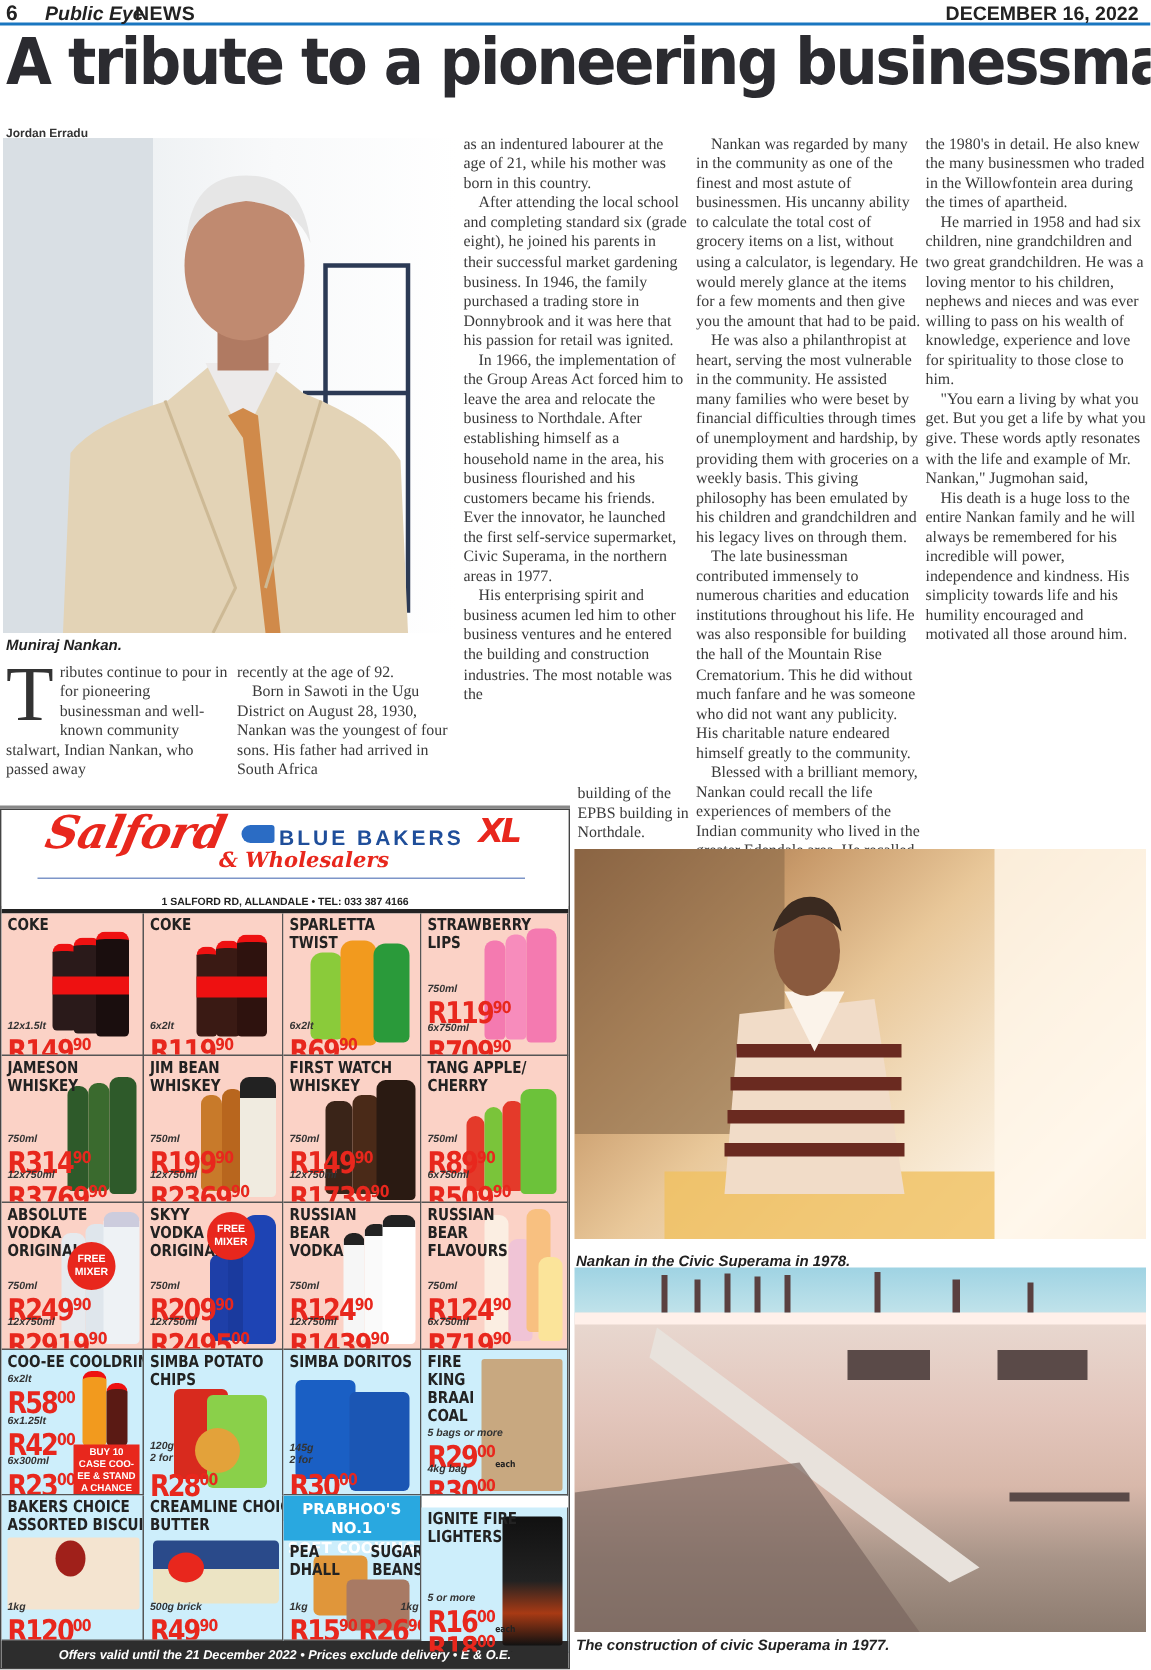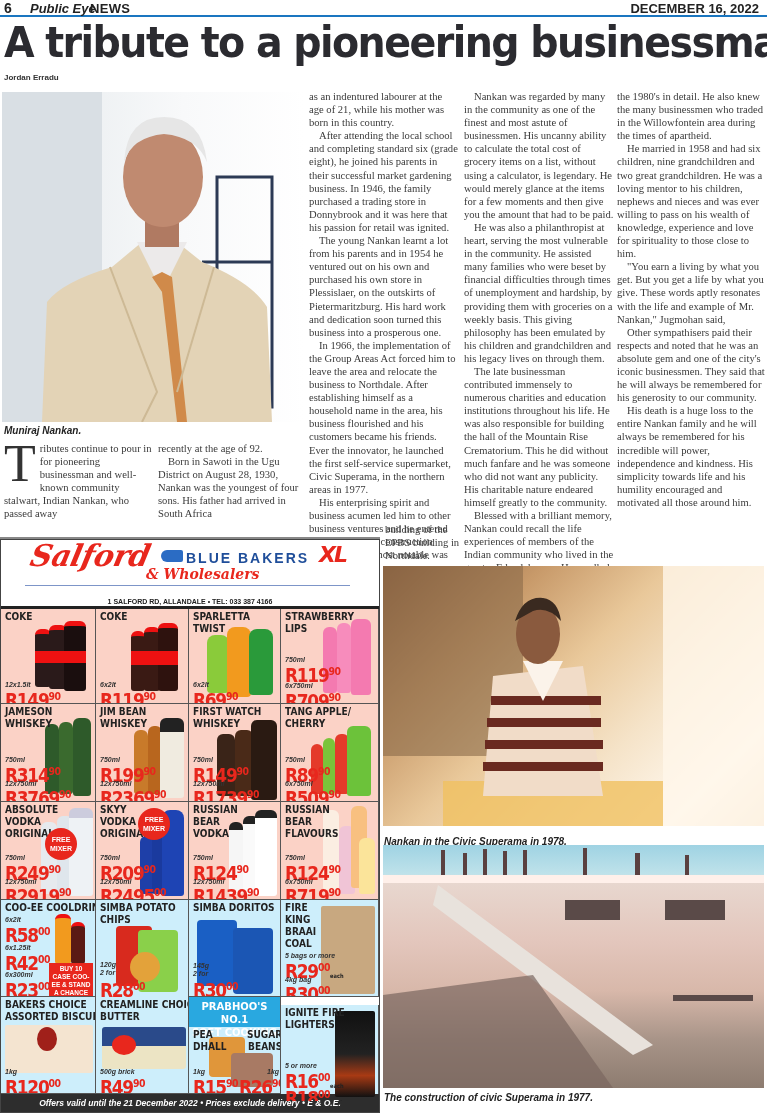--- a/index.html
+++ b/index.html
@@ -5,21 +5,21 @@
 *{box-sizing:border-box;margin:0;padding:0}
 html,body{width:767px;height:1113px;background:#fff;overflow:hidden}
 body{position:relative;font-family:"Liberation Serif",serif;color:#333}
 .abs{position:absolute}
 .topbar{left:0;top:0;width:767px;height:17px;border-bottom:2px solid #1a76c0}
 .pgnum{left:4px;top:0;font:bold 14px "Liberation Sans",sans-serif;color:#222}
 .pub{left:30px;top:1px;font:italic bold 13px "Liberation Sans",sans-serif;color:#222}
 .sec{left:90px;top:1px;font:bold 13px "Liberation Sans",sans-serif;color:#222;letter-spacing:0.3px}
 .date{right:8px;top:1px;font:bold 13px "Liberation Sans",sans-serif;color:#222}
 .headline{left:4px;top:16px;font:bold 43px "DejaVu Sans",sans-serif;color:#2b2b30;letter-spacing:-1.7px;transform:scaleX(0.92);transform-origin:left top;white-space:nowrap;line-height:52px}
-.byline{left:4px;top:73px;font:bold 8px "Liberation Sans",sans-serif;color:#333}
+.byline{left:4px;top:84px;font:bold 8px "Liberation Sans",sans-serif;color:#333}
 .photo-main{left:2px;top:92px;width:302px;height:330px;background:linear-gradient(90deg,#dfe4e8 0%,#eef1f3 30%,#f8f9fa 60%,#ffffff 100%);overflow:hidden}
 .caption{font:italic bold 10px "Liberation Sans",sans-serif;color:#222}
 .col{font-size:10.6px;line-height:13.1px;color:#3a3a3a;text-align:left}
 .col p{text-indent:10px}
 .col p.noind{text-indent:0}
 .dropcap{float:left;font-size:52px;line-height:40px;margin:2px 4px 0 0;color:#333}
 .hr{left:0;top:537px;width:380px;height:2px;background:#888}
 
 .ad{left:0;top:539px;width:380px;height:574px;background:#fff;border:1px solid #444;overflow:hidden}
 .ad-head{position:absolute;left:0;top:0;width:378px;height:64px;background:#fff}
@@ -83,40 +83,38 @@
   <span>ributes continue to pour in for pioneering businessman and well-known community stalwart, Indian Nankan, who passed away</span>
 </div>
 <div class="abs col" style="left:158px;top:442px;width:148px">
   <p class="noind">recently at the age of 92.</p>
   <p>Born in Sawoti in the Ugu District on August 28, 1930, Nankan was the youngest of four sons. His father had arrived in South Africa</p>
 </div>
 
 <div class="abs col" style="left:309px;top:90px;width:150px">
   <p class="noind">as an indentured labourer at the age of 21, while his mother was born in this country.</p>
   <p>After attending the local school and completing standard six (grade eight), he joined his parents in their successful market gardening business. In 1946, the family purchased a trading store in Donnybrook and it was here that his passion for retail was ignited.</p>
-  <p>The young Nankan learnt a lot from his parents and in 1954 he ventured out on his own and purchased his own store in Plessislaer, on the outskirts of Pietermaritzburg. His hard work and dedication soon turned this business into a prosperous one.</p>
   <p>In 1966, the implementation of the Group Areas Act forced him to leave the area and relocate the business to Northdale. After establishing himself as a household name in the area, his business flourished and his customers became his friends. Ever the innovator, he launched the first self-service supermarket, Civic Superama, in the northern areas in 1977.</p>
   <p>His enterprising spirit and business acumen led him to other business ventures and he entered the building and construction industries. The most notable was the</p>
 </div>
 <div class="abs col" style="left:385px;top:523px;width:76px">
   <p class="noind">building of the EPBS building in Northdale.</p>
 </div>
 
 <div class="abs col" style="left:464px;top:90px;width:150px">
   <p>Nankan was regarded by many in the community as one of the finest and most astute of businessmen. His uncanny ability to calculate the total cost of grocery items on a list, without using a calculator, is legendary. He would merely glance at the items for a few moments and then give you the amount that had to be paid.</p>
   <p>He was also a philanthropist at heart, serving the most vulnerable in the community. He assisted many families who were beset by financial difficulties through times of unemployment and hardship, by providing them with groceries on a weekly basis. This giving philosophy has been emulated by his children and grandchildren and his legacy lives on through them.</p>
   <p>The late businessman contributed immensely to numerous charities and education institutions throughout his life. He was also responsible for building the hall of the Mountain Rise Crematorium. This he did without much fanfare and he was someone who did not want any publicity. His charitable nature endeared himself greatly to the community.</p>
   <p>Blessed with a brilliant memory, Nankan could recall the life experiences of members of the Indian community who lived in the greater Edendale area. He recalled the great floods of the 1960's and the seven day war of</p>
 </div>
 
 <div class="abs col" style="left:617px;top:90px;width:150px">
   <p class="noind">the 1980's in detail. He also knew the many businessmen who traded in the Willowfontein area during the times of apartheid.</p>
   <p>He married in 1958 and had six children, nine grandchildren and two great grandchildren. He was a loving mentor to his children, nephews and nieces and was ever willing to pass on his wealth of knowledge, experience and love for spirituality to those close to him.</p>
   <p>"You earn a living by what you get. But you get a life by what you give. These words aptly resonates with the life and example of Mr. Nankan," Jugmohan said,</p>
-  <p>Other sympathisers paid their respects and noted that he was an absolute gem and one of the city's iconic businessmen. They said that he will always be remembered for his generosity to our community.</p>
   <p>His death is a huge loss to the entire Nankan family and he will always be remembered for his incredible will power, independence and kindness. His simplicity towards life and his humility encouraged and motivated all those around him.</p>
 </div>
 
 <div class="abs hr"></div>
 
 <div class="abs photo2">
   <svg width="381" height="260" viewBox="0 0 381 260">
     <rect x="0" y="0" width="140" height="190" fill="#8a6a4a" opacity="0.6"></rect>
     <rect x="280" y="0" width="101" height="260" fill="#fff6ea" opacity="0.8"></rect>
     <rect x="60" y="215" width="220" height="45" fill="#f0c060" opacity="0.8"></rect>

